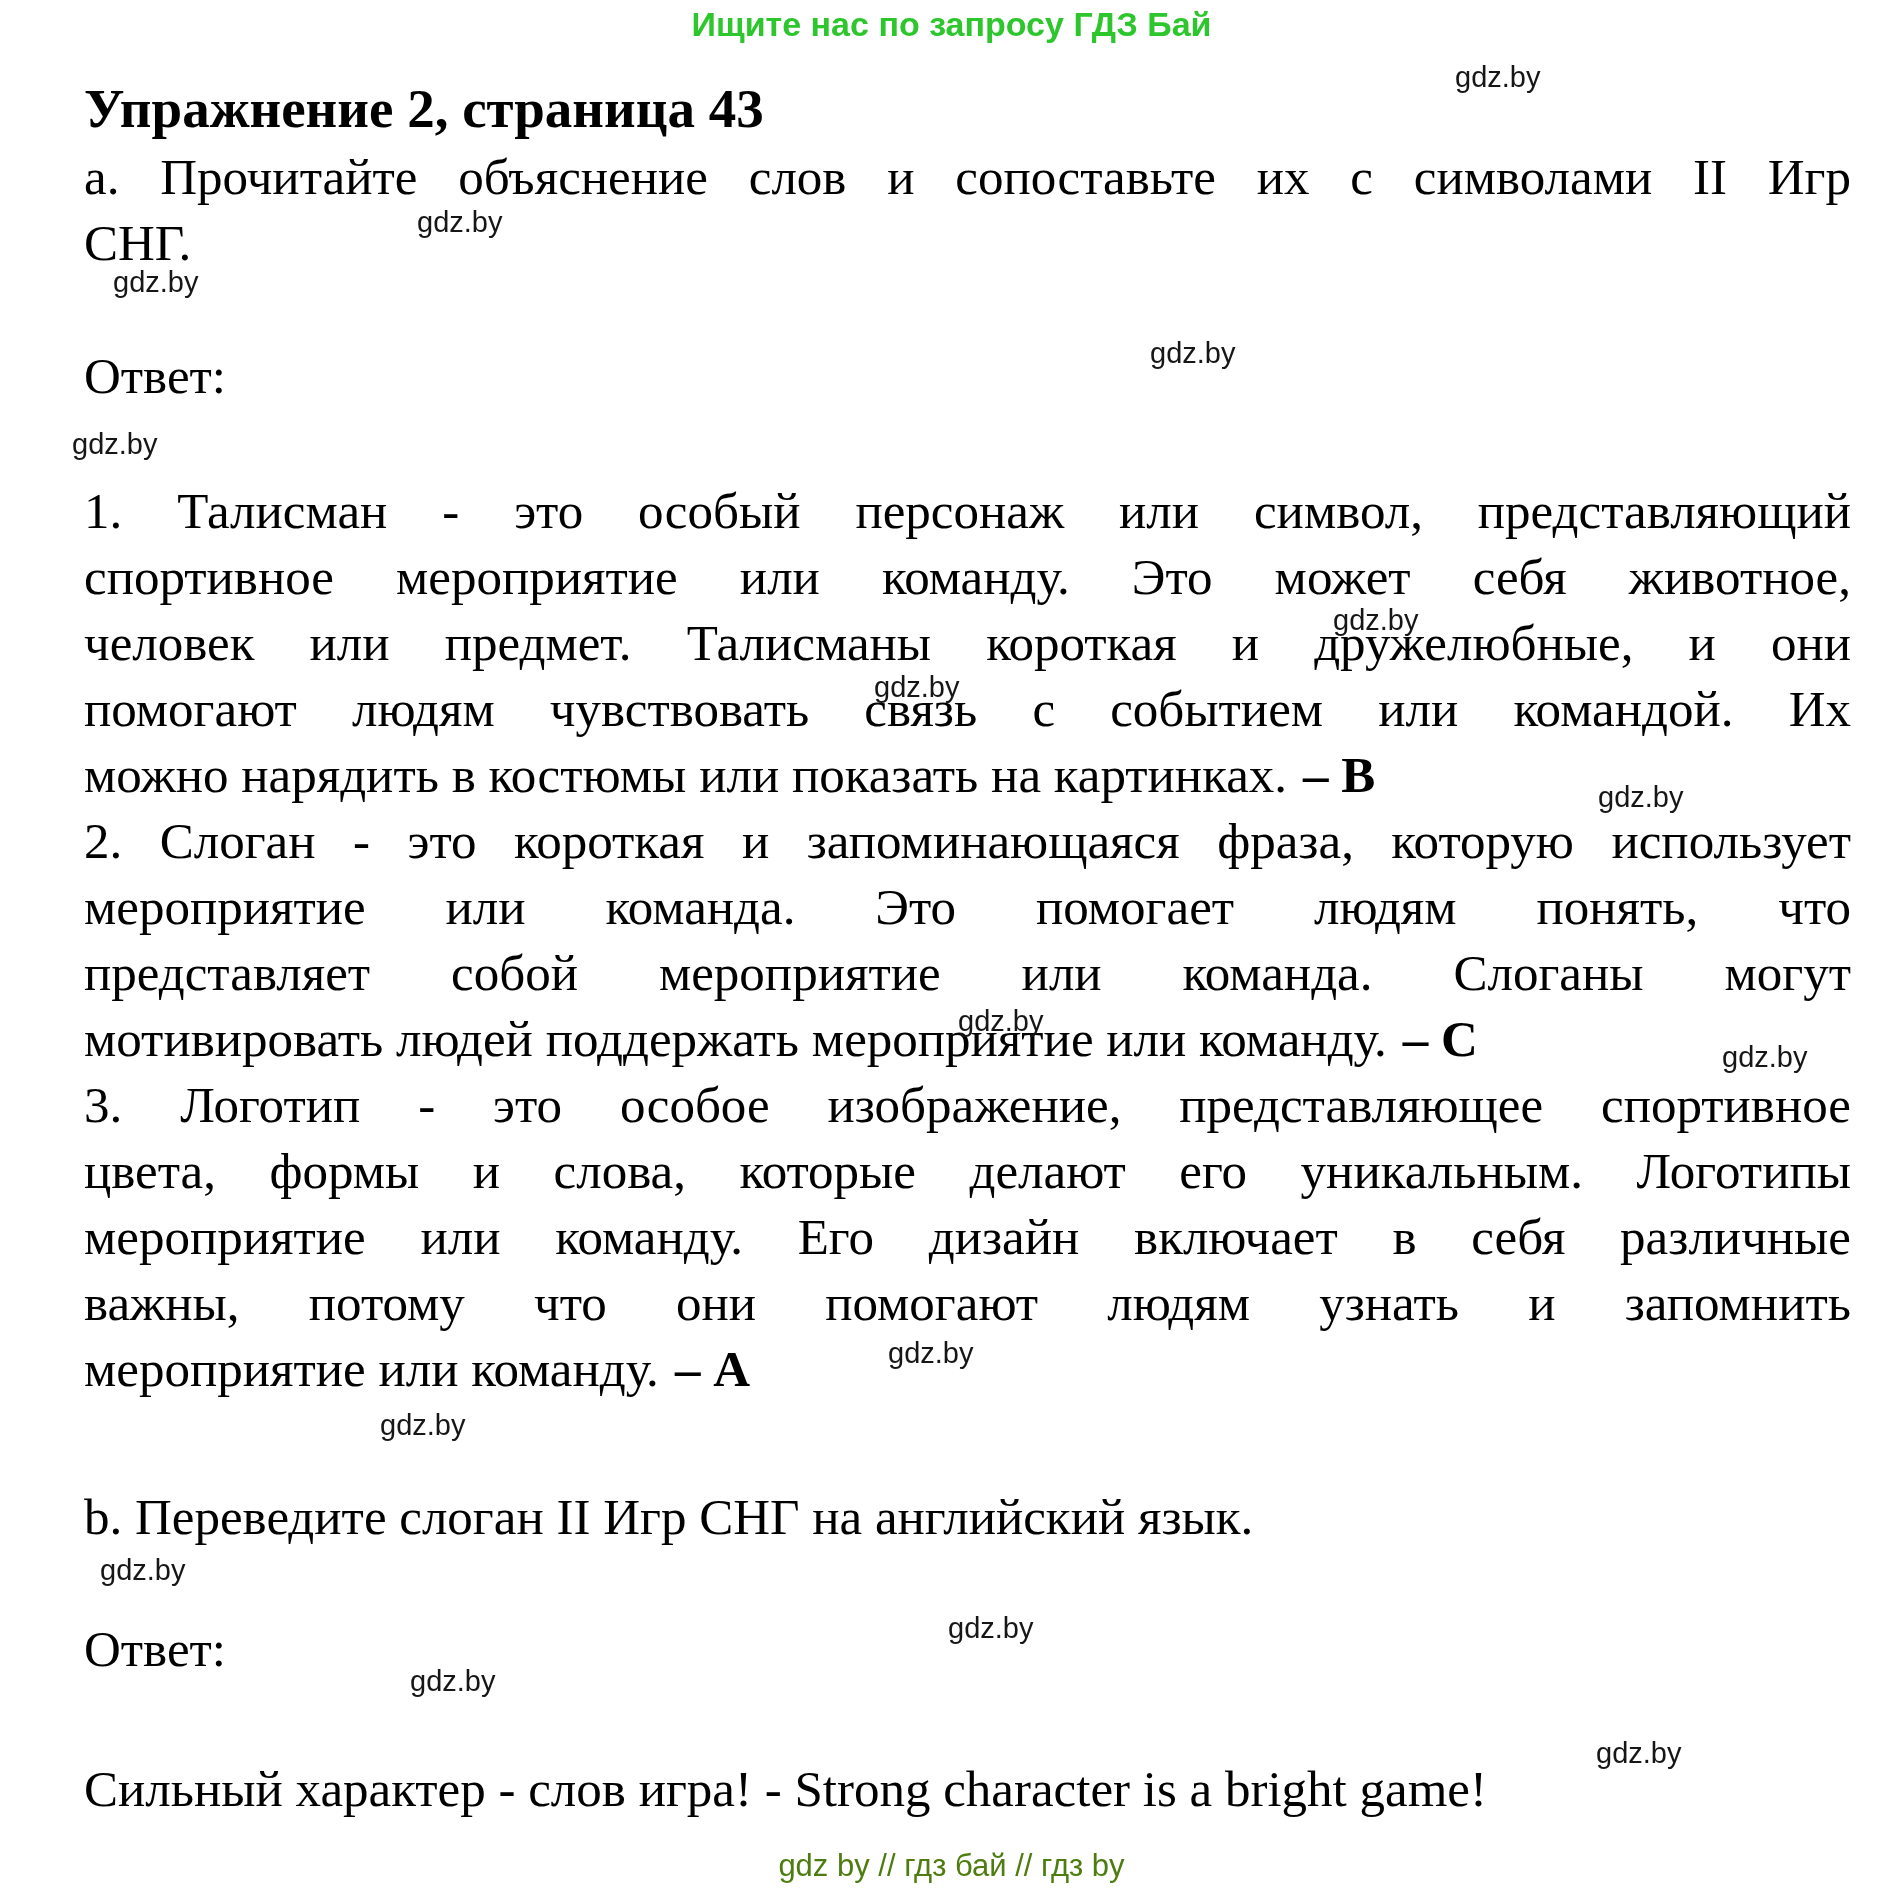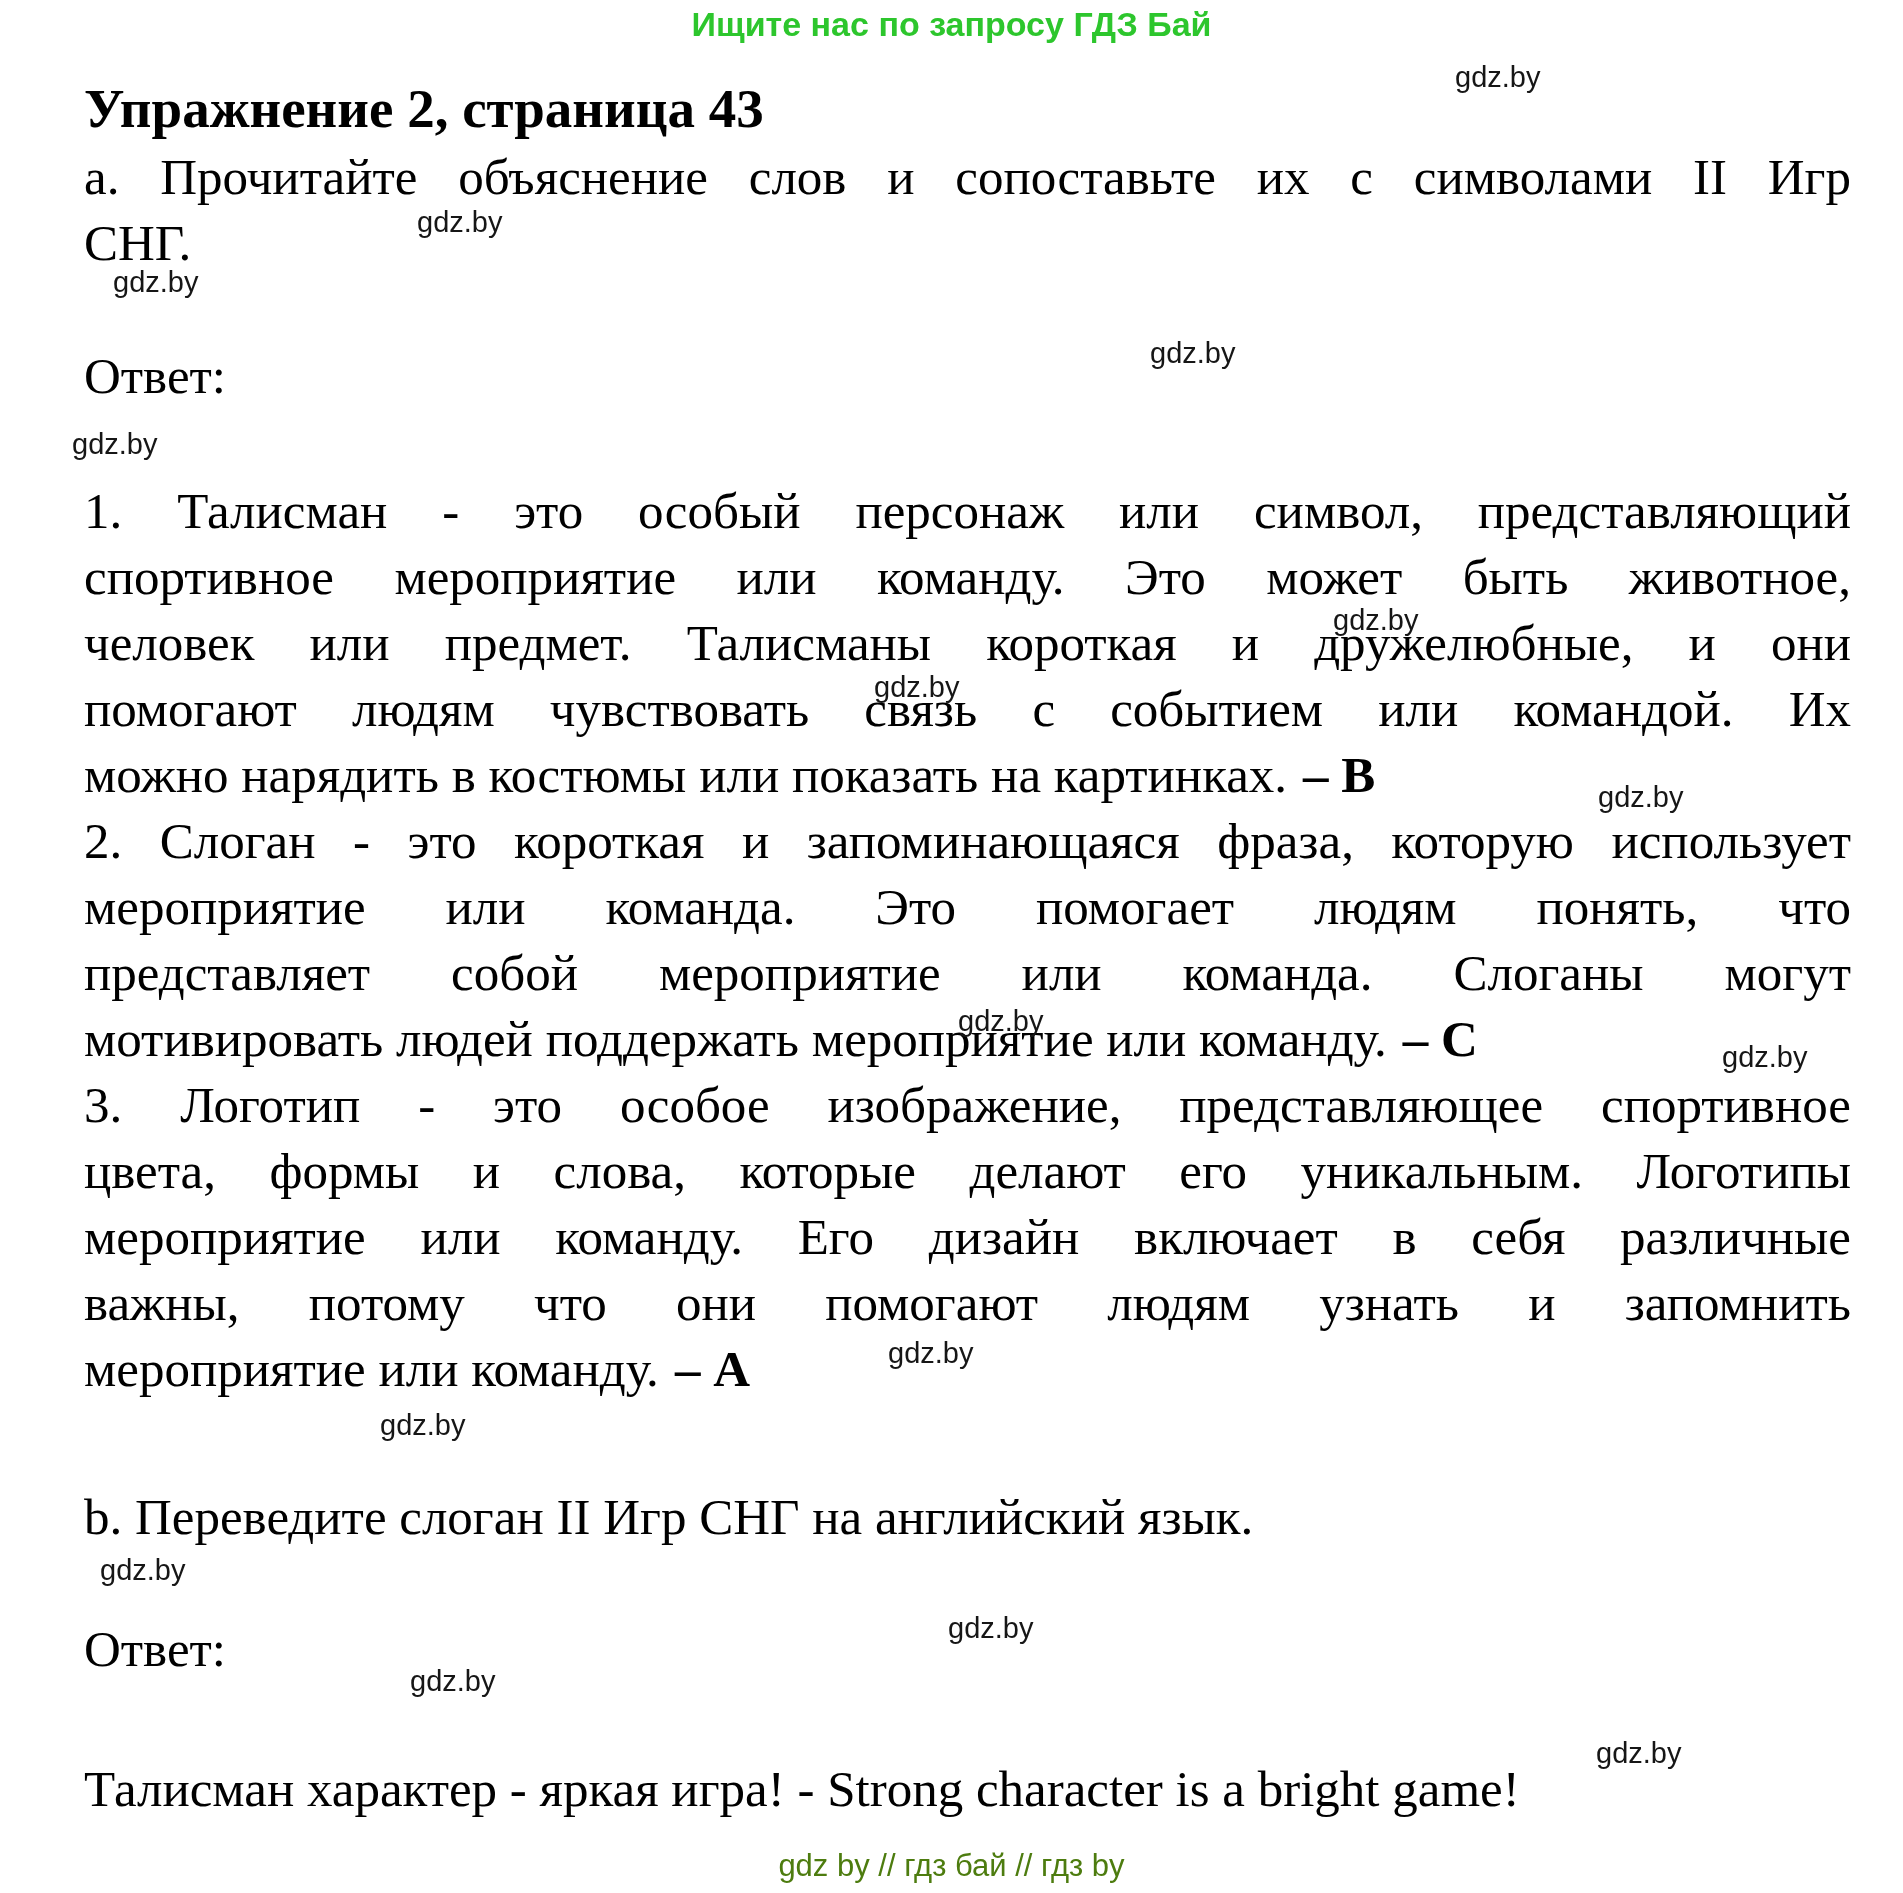--- a/index.html
+++ b/index.html
@@ -58,21 +58,21 @@
   <div class="block" id="task-a" style="top:144px">
       <div class="line just"><span>а. Прочитайте объяснение слов и сопоставьте их с символами II Игр</span></div>
       <div class="line"><span>СНГ.</span></div>
     </div>
 
   <div class="block" style="top:343px">Ответ:</div>
 
   <div class="block" id="answer-a-items" style="top:478px">
       <div>
         <div class="line just"><span>1. Талисман - это особый персонаж или символ, представляющий</span></div>
-        <div class="line just"><span>спортивное мероприятие или команду. Это может быть животное,</span></div>
+        <div class="line just"><span>спортивное мероприятие или команду. Это может себя животное,</span></div>
         <div class="line just"><span>человек или предмет. Талисманы короткая и дружелюбные, и они</span></div>
         <div class="line just"><span>помогают людям чувствовать связь с событием или командой. Их</span></div>
         <div class="line"><span>можно нарядить в костюмы или показать на картинках.</span><span class="answer-tail">– B</span></div>
       </div>
       <div>
         <div class="line just"><span>2. Слоган - это короткая и запоминающаяся фраза, которую использует</span></div>
         <div class="line just"><span>мероприятие или команда. Это помогает людям понять, что</span></div>
         <div class="line just"><span>представляет собой мероприятие или команда. Слоганы могут</span></div>
         <div class="line"><span>мотивировать людей поддержать мероприятие или команду.</span><span class="answer-tail">– C</span></div>
       </div>
@@ -84,21 +84,21 @@
         <div class="line"><span>мероприятие или команду.</span><span class="answer-tail">– A</span></div>
       </div>
     </div>
 
   <div class="block" style="top:1484px">
     <span>b. Переведите слоган II Игр СНГ на английский язык.</span>
   </div>
 
   <div class="block" style="top:1616px">Ответ:</div>
 
-  <div class="block" style="top:1756px;white-space:nowrap">Талисман характер - яркая игра! - Strong character is a bright game!</div>
+  <div class="block" style="top:1756px;white-space:nowrap">Сильный характер - слов игра! - Strong character is a bright game!</div>
 
   <div class="footer" style="color: #4d7c0f;">gdz by  //  гдз бай  //  гдз by</div>
 
 <span class="wm" style="left: 1455px; top: 62px; color: rgb(22, 22, 22);">gdz.by</span>
     <span class="wm" style="left: 417px; top: 207px; color: rgb(22, 22, 22);">gdz.by</span>
     <span class="wm" style="left: 113px; top: 267px; color: rgb(22, 22, 22);">gdz.by</span>
     <span class="wm" style="left: 1150px; top: 338px; color: rgb(22, 22, 22);">gdz.by</span>
     <span class="wm" style="left: 72px; top: 429px; color: rgb(22, 22, 22);">gdz.by</span>
     <span class="wm" style="left: 1333px; top: 605px; color: rgb(22, 22, 22);">gdz.by</span>
     <span class="wm" style="left: 874px; top: 672px; color: rgb(22, 22, 22);">gdz.by</span>

